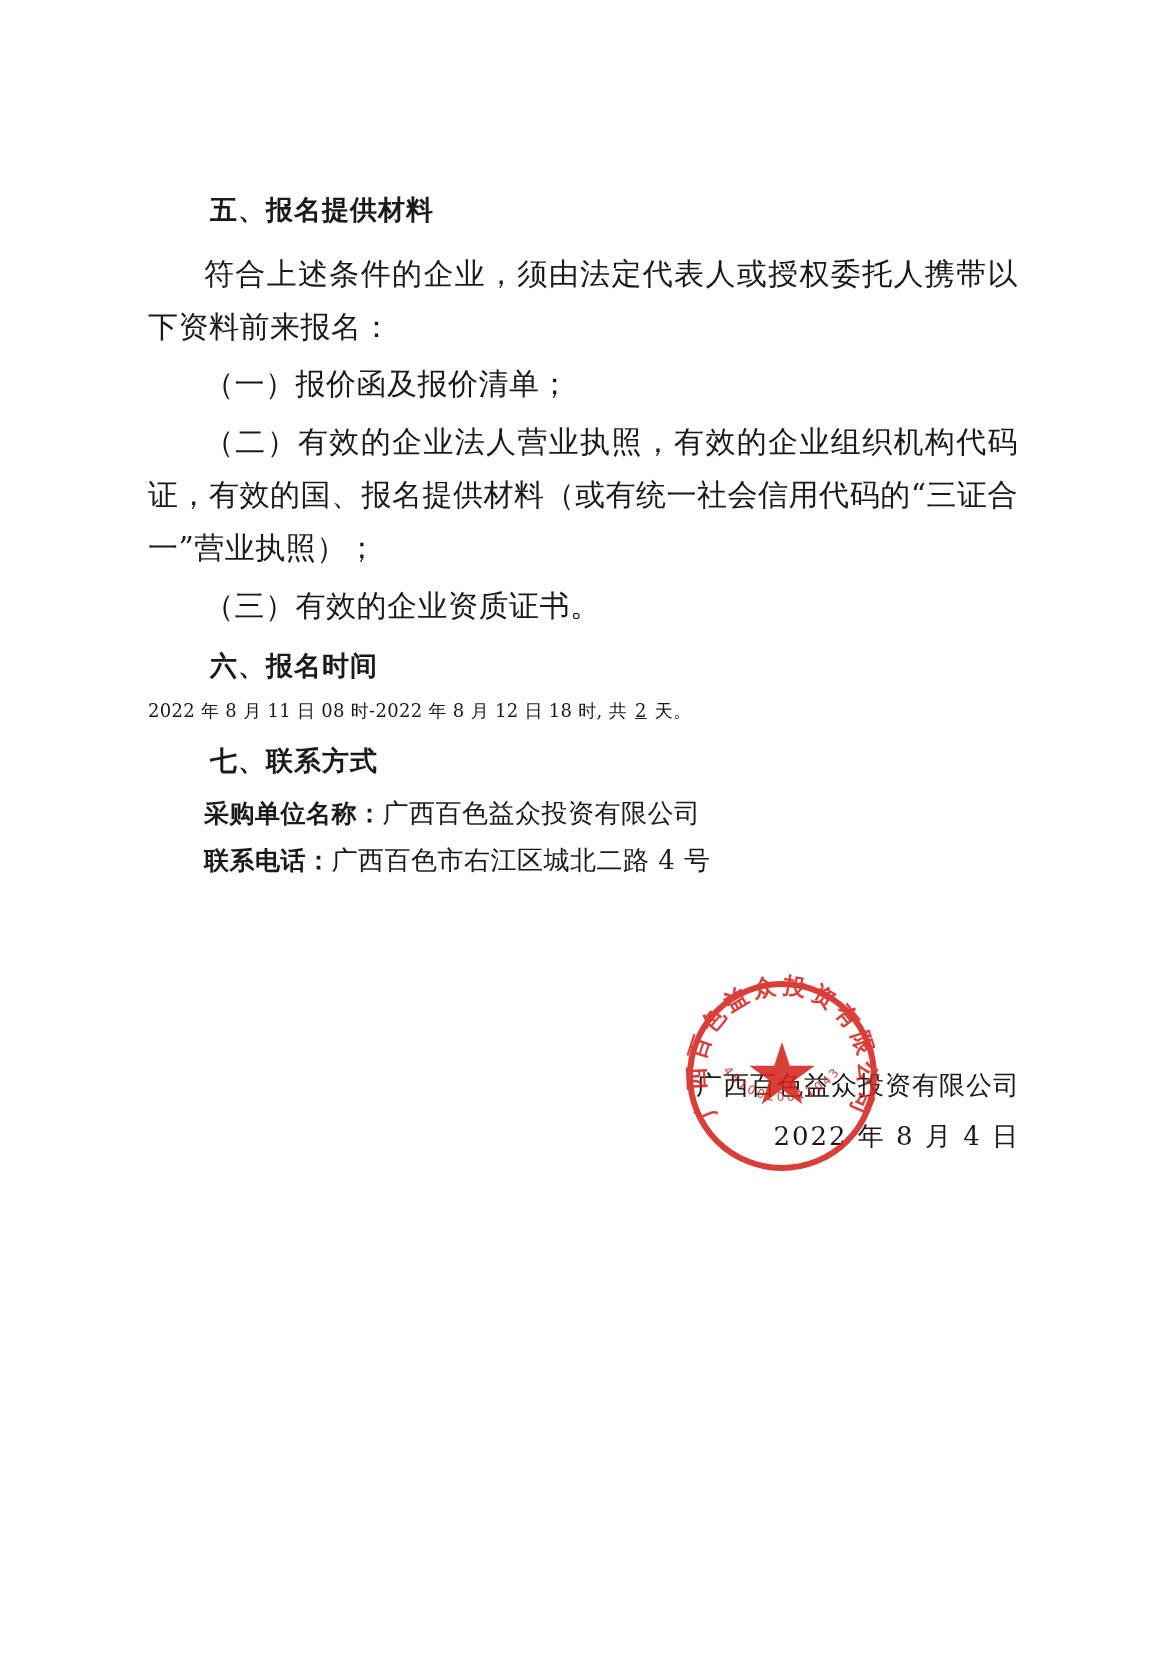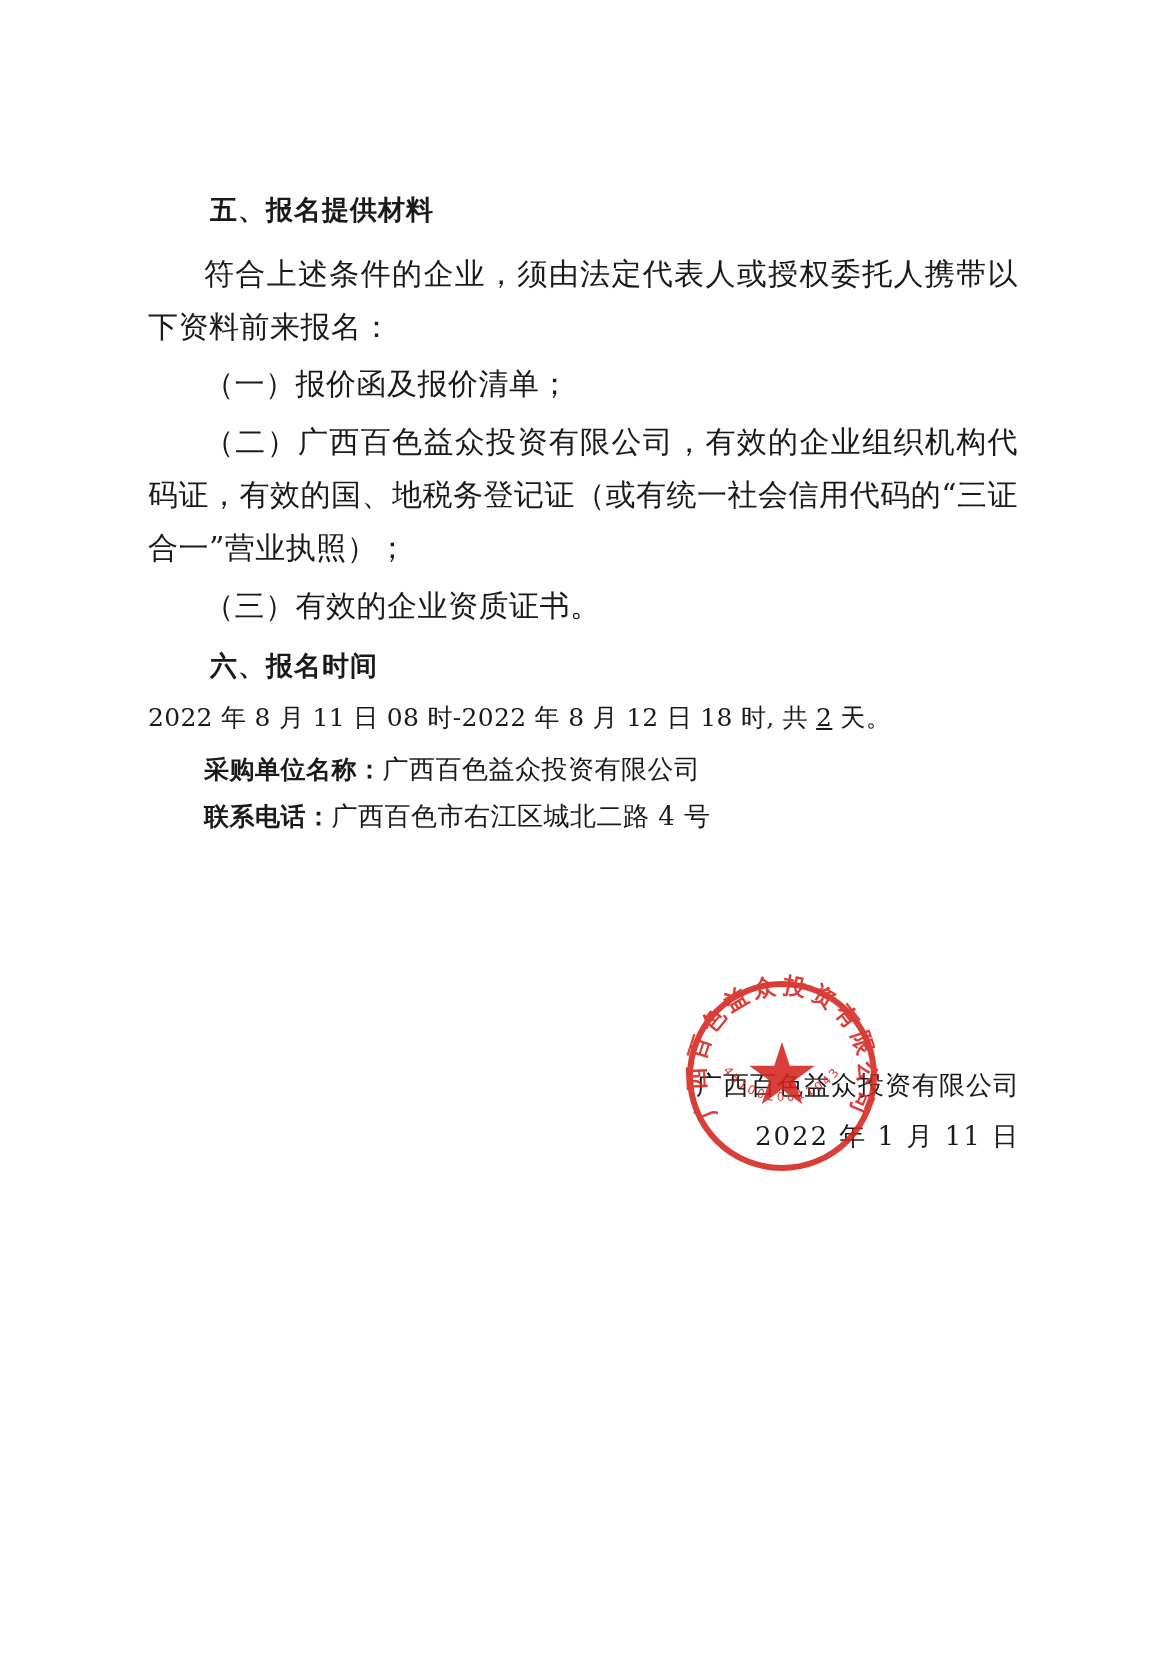--- a/index.html
+++ b/index.html
@@ -56,21 +56,21 @@
     font-size: 27px;
     font-weight: bold;
     letter-spacing: 1px;
     margin: 14px 0 8px 0;
     padding-left: 62px;
     line-height: 1.5;
     font-family: Liberation Sans, sans-serif;
   }
 
   .time-line {
-    font-size: 25px;
+    font-size: 18px;
     line-height: 1.8;
     margin: 2px 0 6px 0;
     letter-spacing: 0.3px;
     font-family: "DejaVu Serif", "Liberation Serif", serif;
   }
 
   .underlined {
     text-decoration: underline;
     padding: 0 8px;
   }
@@ -126,46 +126,47 @@
 <div class="page">
 
   <div class="doc-body">
 
     <h2 class="heading">五、报名提供材料</h2>
 
     <p class="para indent">符合上述条件的企业，须由法定代表人或授权委托人携带以下资料前来报名：</p>
 
     <p class="para indent">（一）报价函及报价清单；</p>
 
-    <p class="para indent">（二）广西百色益众投资有限公司，有效的企业组织机构代码证，有效的国、地税务登记证（或有统一社会信用代码的“三证合一”营业执照）；</p>
+    <p class="para indent">（二）有效的企业法人营业执照，有效的企业组织机构代码证，有效的国、报名提供材料（或有统一社会信用代码的“三证合一”营业执照）；</p>
 
     <p class="para indent">（三）有效的企业资质证书。</p>
 
     <h2 class="heading2">六、报名时间</h2>
 
     <p class="time-line">
       <span>2022 年 8 月 11 日 08 时-2022 年 8 月 12 日 18 时, 共</span><span class="underlined">2</span><span>天。</span>
     </p>
 
+    <h2 class="heading2">七、联系方式</h2>
 
     <p class="contact-line">
       <span class="lbl">采购单位名称：</span><span>广西百色益众投资有限公司</span>
     </p>
 
     <p class="contact-line">
       <span class="lbl">联系电话：</span><span>广西百色市右江区城北二路 4 号</span>
     </p>
 
 
 
   </div>
 
   <div class="signature">
     <div>广西百色益众投资有限公司</div>
-    <div class="sig-date">2022 年 1 月 11 日</div>
+    <div class="sig-date">2022 年 8 月 4 日</div>
   </div>
 
   <div class="seal">
     <svg width="212" height="212" viewBox="0 0 212 212" xmlns="http://www.w3.org/2000/svg">
       <defs>
         <path id="sealArc" d="M 106,106 m 0,-78 a 78,78 0 1,1 -0.1,0" fill="none"></path>
         <path id="sealArcTop" d="M 36,136 A 78,78 0 1 1 176,136" fill="none"></path>
         <path id="sealArcBottom" d="M 40,88 A 72,72 0 0 0 172,88" fill="none"></path>
       </defs>
       <g opacity="0.88">

